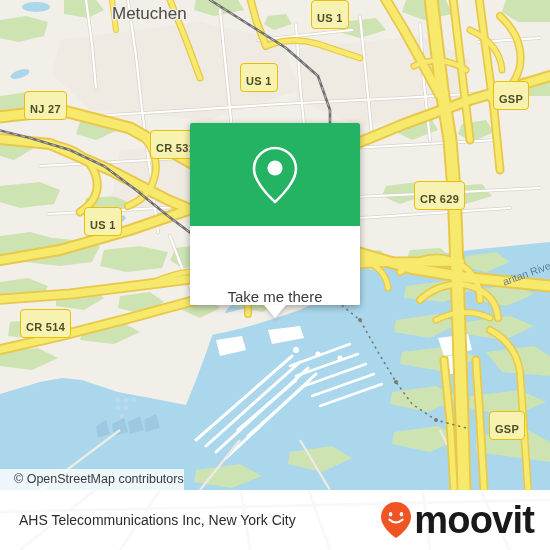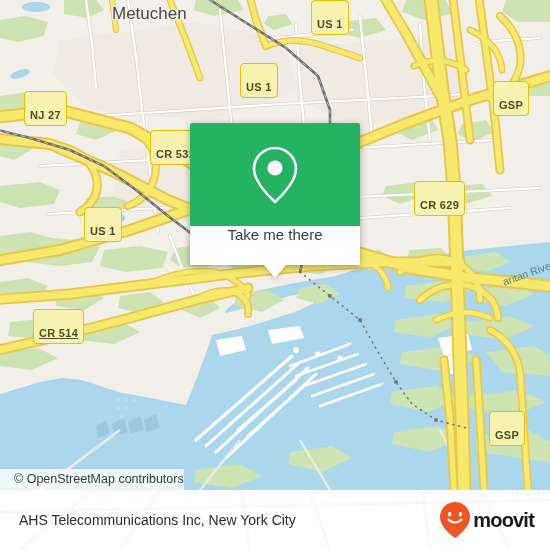--- a/index.html
+++ b/index.html
@@ -42,21 +42,21 @@
     position: absolute;
     background: #F7F2B0;
     border: 1.5px solid #E8C000;
     border-radius: 4px;
     color: #4d4d27;
     font-family: "Liberation Sans", sans-serif;
     font-weight: bold;
     font-size: 11px;
     line-height: 14px;
     height: 15px;
-    padding: 16px 5px 2px 5px;
+    padding: 10px 5px 2px 5px;
     white-space: nowrap;
     letter-spacing: 0.3px;
     box-sizing: content-box;
   }
 
   
   .place-label {
     position: absolute;
     color: #4a4a48;
     font-family: "Liberation Sans", sans-serif;
@@ -93,23 +93,24 @@
     border-radius: 2px 2px 0 0;
     display: flex;
     align-items: center;
     justify-content: center;
   }
   .popup-bottom {
     height: 39px;
     background: #ffffff;
     border-radius: 0 0 2px 2px;
     display: flex;
-    align-items: flex-start;
+    align-items: flex-end;
     justify-content: center;
     position: relative;
+    margin-top: 40px;
   }
   .popup-bottom-label {
     color: #3a3a3a;
     font-family: "Liberation Sans", sans-serif;
     font-size: 15px;
   }
   .popup-tail {
     position: absolute;
     left: 50%;
     bottom: -13px;
@@ -172,21 +173,21 @@
     top: 50%;
     transform: translateY(-50%);
     display: flex;
     align-items: center;
     gap: 1px;
   }
   .brand-word {
     color: #19191b;
     font-family: "Liberation Sans", sans-serif;
     font-weight: bold;
-    font-size: 20px;
+    font-size: 38px;
     letter-spacing: -0.8px;
     line-height: 30px;
   }
 </style>
 </head>
 <body>
 
 <div id="app">
 
   <div class="map">
@@ -458,21 +459,21 @@
 
     <div class="water-label" style="left:503px; top:276px;">aritan River</div>
 
     <div class="shield" style="left:311px; top:0px;">US 1</div>
     <div class="shield" style="left:240px; top:63px;">US 1</div>
     <div class="shield" style="left:493px; top:81px;">GSP</div>
     <div class="shield" style="left:24px; top:91px;">NJ 27</div>
     <div class="shield" style="left:150px; top:130px;">CR 531</div>
     <div class="shield" style="left:414px; top:181px;text-align:right;">CR 629</div>
     <div class="shield" style="left:84px; top:207px;">US 1</div>
-    <div class="shield" style="left:33px; top:309px;text-decoration:underline;">CR 514</div>
+    <div class="shield" style="left:20px; top:309px;">CR 514</div>
     <div class="shield" style="left:489px; top:411px;">GSP</div>
 
     <div class="popup">
       <div class="popup-top">
         <svg width="50" height="62" viewBox="0 0 50 62">
           <path d="M25,4 C13.4,4 4,13.4 4,25 C4,36 16,50 25,58 C34,50 46,36 46,25 C46,13.4 36.6,4 25,4 Z" fill="none" stroke="#FFFFFF" stroke-width="2.6" stroke-linejoin="round"></path>
           <circle cx="25" cy="24" r="7.6" fill="#FFFFFF"></circle>
         </svg>
       </div>
       <div class="popup-bottom">

